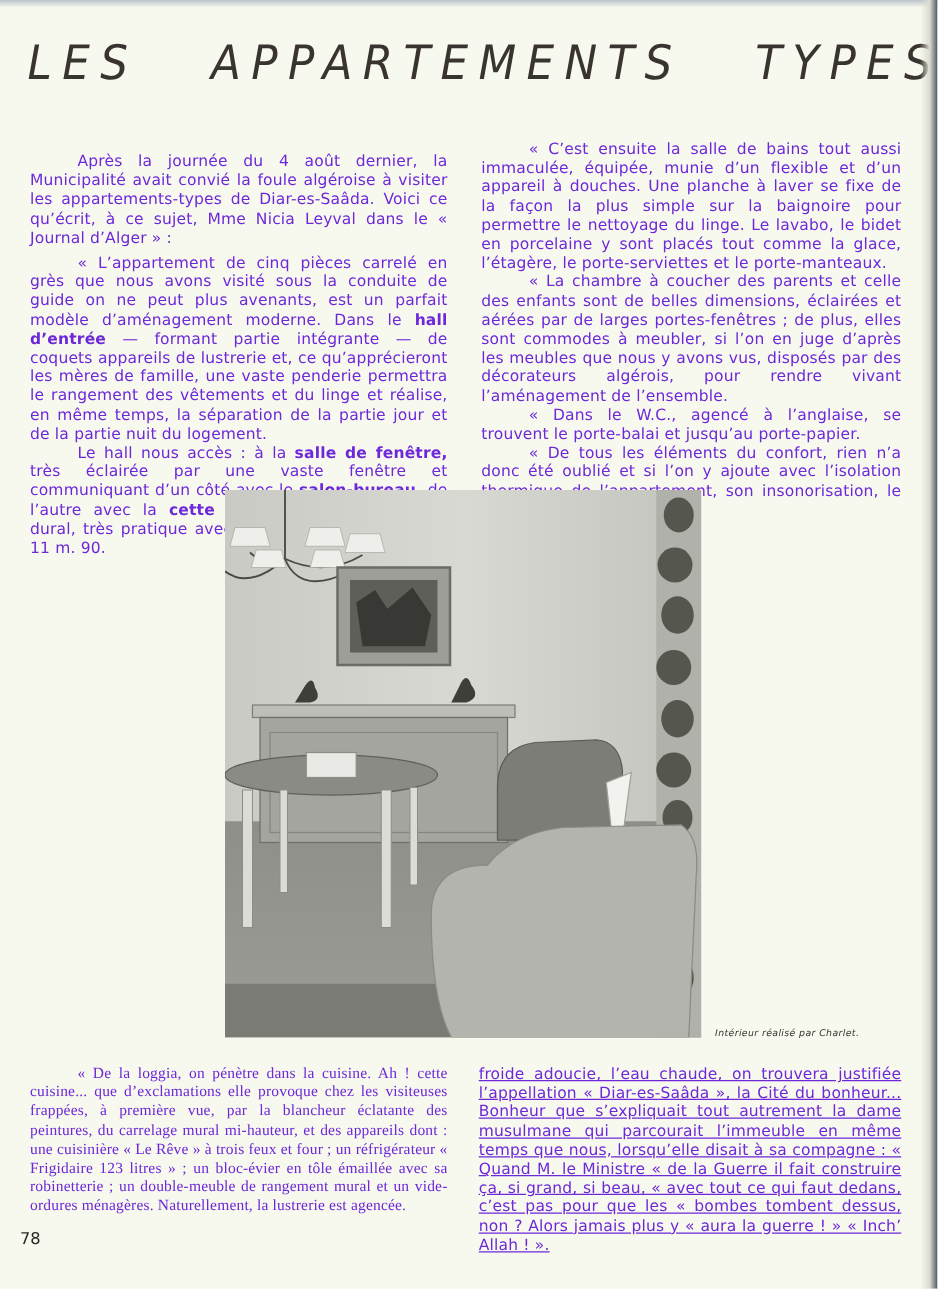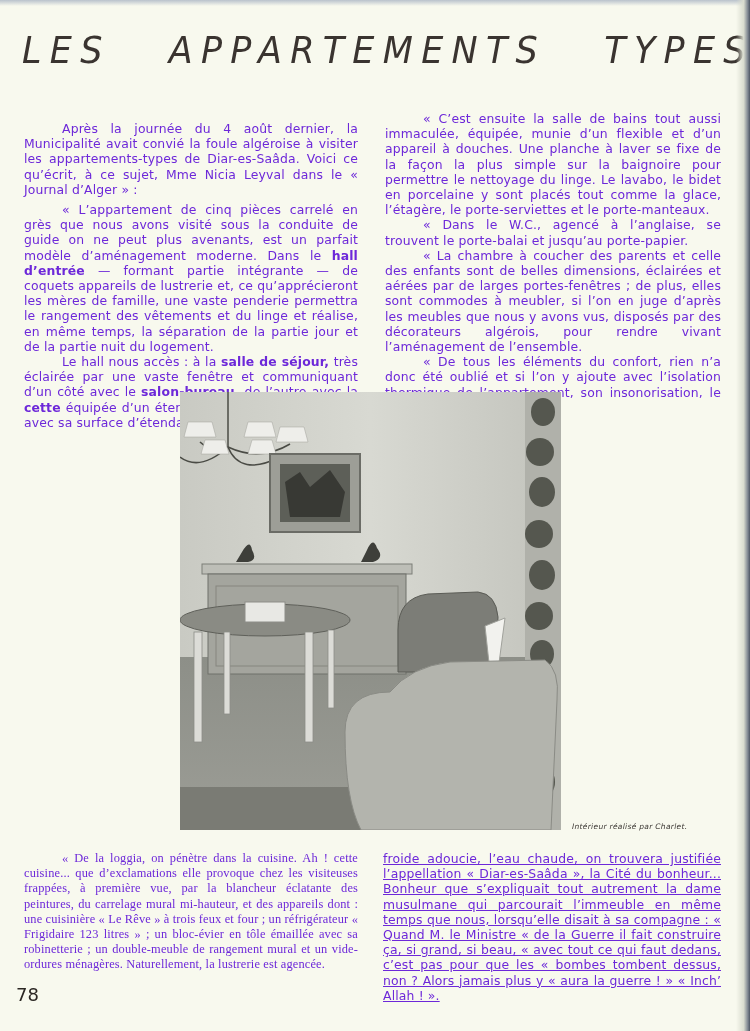--- a/index.html
+++ b/index.html
@@ -44,41 +44,41 @@
     .photo {
       position: absolute; left: 180px; top: 392px; width: 381px; height: 438px;
       background: #b9bab3; overflow: hidden;
     }
     .caption {
       position: absolute; left: 572px; top: 822px;
       font-size: 7.5px; color: #3a3632; letter-spacing: 0.3px; font-style: italic;
     }
     .page-number {
       position: absolute; left: 16px; top: 984px;
-      font-size: 18px; color: #2b2723;
+      font-size: 13px; color: #2b2723;
     }
   </style>
 </head>
 <body>
 
 <div class="top-shadow"></div>
 
 <h1 class="title">LES   APPARTEMENTS   TYPES</h1>
 
 <div class="col" id="col1">
   <p>Après la journée du 4 août dernier, la Municipalité avait convié la foule algéroise à visiter les appartements-types de Diar-es-Saâda. Voici ce qu’écrit, à ce sujet, Mme Nicia Leyval dans le « Journal d’Alger » :</p>
   <div class="gap"></div>
   <p><span>« L’appartement de cinq pièces carrelé en grès que nous avons visité sous la conduite de guide on ne peut plus avenants, est un parfait modèle d’aménagement moderne. Dans le </span><b>hall d’entrée</b><span> — formant partie intégrante — de coquets appareils de lustrerie et, ce qu’apprécieront les mères de famille, une vaste penderie permettra le rangement des vêtements et du linge et réalise, en même temps, la séparation de la partie jour et de la partie nuit du logement.</span></p>
-  <p><span>Le hall nous accès : à la </span><b>salle de séjour,</b><span> très éclairée par une vaste fenêtre et communiquant d’un côté avec le </span><b>salon-bureau,</b><span> de l’autre avec la </span><b>cette</b><span> équipée d’un étendoir en dural, très pratique avec sa surface d’étendage de 11 m. 90.</span></p>
+  <p><span>Le hall nous accès : à la </span><b>salle de fenêtre,</b><span> très éclairée par une vaste fenêtre et communiquant d’un côté avec le </span><b>salon-bureau,</b><span> de l’autre avec la </span><b>cette</b><span> équipée d’un étendoir en dural, très pratique avec sa surface d’étendage de 11 m. 90.</span></p>
 </div>
 
 <div class="col" id="col2">
   <p>« C’est ensuite la salle de bains tout aussi immaculée, équipée, munie d’un flexible et d’un appareil à douches. Une planche à laver se fixe de la façon la plus simple sur la baignoire pour permettre le nettoyage du linge. Le lavabo, le bidet en porcelaine y sont placés tout comme la glace, l’étagère, le porte-serviettes et le porte-manteaux.</p>
+  <p>« La chambre à coucher des parents et celle des enfants sont de belles dimensions, éclairées et aérées par de larges portes-fenêtres ; de plus, elles sont commodes à meubler, si l’on en juge d’après les meubles que nous y avons vus, disposés par des décorateurs algérois, pour rendre vivant l’aménagement de l’ensemble.</p>
   <p>« Dans le W.C., agencé à l’anglaise, se trouvent le porte-balai et jusqu’au porte-papier.</p>
-  <p>« La chambre à coucher des parents et celle des enfants sont de belles dimensions, éclairées et aérées par de larges portes-fenêtres ; de plus, elles sont commodes à meubler, si l’on en juge d’après les meubles que nous y avons vus, disposés par des décorateurs algérois, pour rendre vivant l’aménagement de l’ensemble.</p>
   <p>« De tous les éléments du confort, rien n’a donc été oublié et si l’on y ajoute avec l’isolation thermique de l’appartement, son insonorisation, le chauffage, l’eau</p>
 </div>
 
 <div class="photo">
   <svg width="381" height="438" viewBox="0 0 381 438">
     <defs>
       <linearGradient id="wall" x1="0" y1="0" x2="1" y2="0">
         <stop offset="0" stop-color="#c9cac3"></stop>
         <stop offset="0.5" stop-color="#d8d9d2"></stop>
         <stop offset="1" stop-color="#c2c3bc"></stop>

